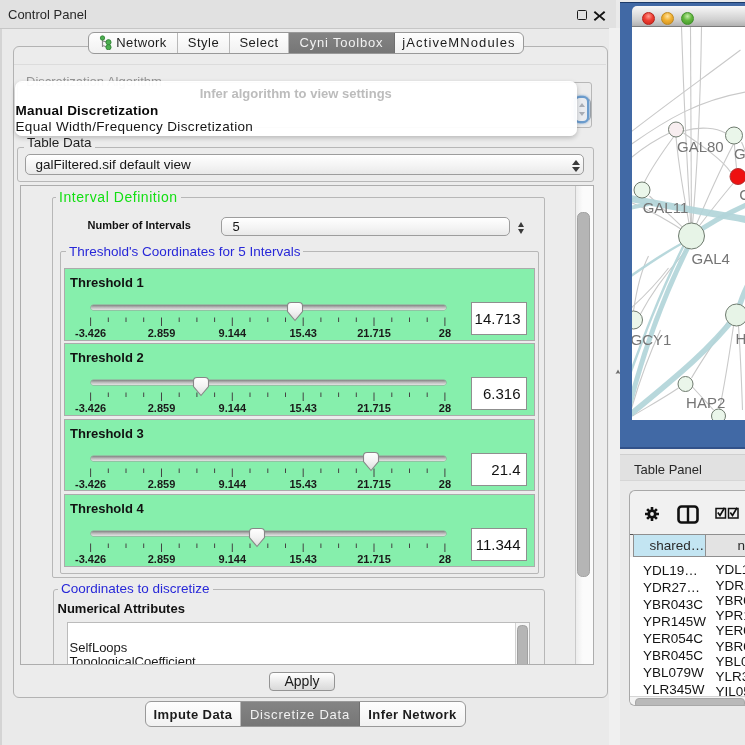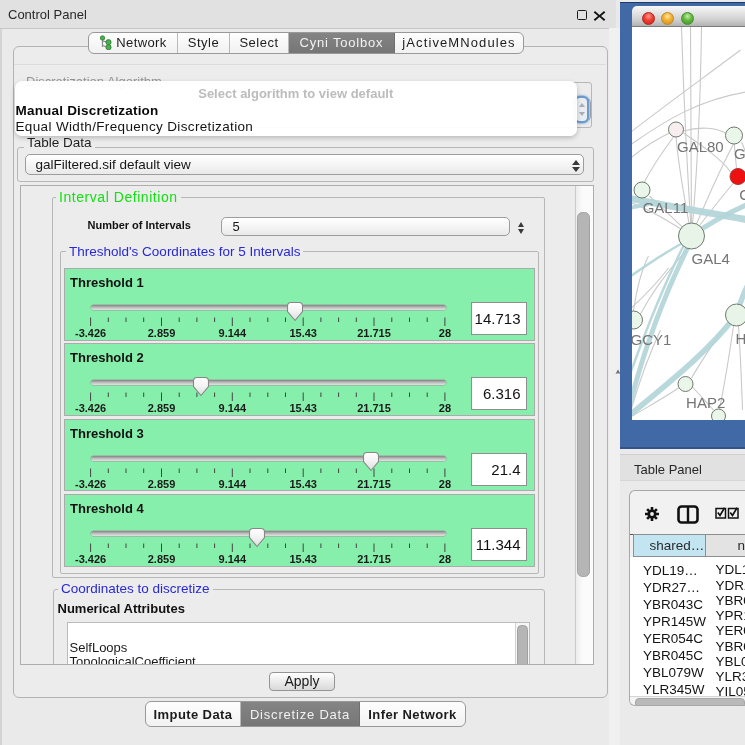--- a/index.html
+++ b/index.html
@@ -286,21 +286,21 @@
 
 <div class="abs" style="left:269px;top:671.5px;width:66px;height:19.5px;border:1px solid #949494;border-radius:4px;background:linear-gradient(#ffffff,#e9e9e9 55%,#d9d9d9);box-sizing:border-box;display:flex;align-items:center;justify-content:center;font-size:14px;color:#1a1a1a;">Apply</div>
 
 <div class="seg" style="left:145px;top:701px;width:321px;height:26px;">
  <div style="width:95px;font-weight:bold;letter-spacing:0.4px;">Impute Data</div>
  <div class="dark" style="width:119px;letter-spacing:0.8px;">Discretize Data</div>
  <div style="width:105px;font-weight:bold;letter-spacing:0.4px;">Infer Network</div>
 </div>
 
 <div class="abs" style="left:15px;top:80.5px;width:561.5px;height:55.5px;background:rgba(255,255,255,0.955);border-radius:7px;box-shadow:0 2px 5px rgba(0,0,0,0.22);"></div>
-<div class="abs" style="left:15px;top:86px;width:561.5px;height:16px;text-align:center;font-size:13px;font-weight:bold;color:#bcbcbc;">Select algorithm to view default</div>
+<div class="abs" style="left:15px;top:86px;width:561.5px;height:16px;text-align:center;font-size:13px;font-weight:bold;color:#bcbcbc;">Infer algorithm to view settings</div>
 <div class="abs" style="left:15.5px;top:102.5px;font-size:13.5px;font-weight:bold;color:#0a0a0a;letter-spacing:0.2px;">Manual Discretization</div>
 <div class="abs" style="left:15.5px;top:119px;font-size:13.5px;color:#141414;letter-spacing:0.35px;">Equal Width/Frequency Discretization</div>
 
 <div class="abs" style="left:608.5px;top:28px;width:11.5px;height:717px;background:#f0f0f0;"></div>
 <svg class="abs" style="left:614.5px;top:368.5px;" width="6" height="8" viewBox="0 0 6 8">
       <path d="M0.5 5 L3 0.5 L5.5 5 Q3 3.6 0.5 5 Z" fill="#555" opacity="0.85"></path>
     </svg>
 
 <div class="abs" style="left:620px;top:1.5px;width:125px;height:447.5px;background:#4169a5;border-top:1.5px solid #1c3a68;box-sizing:border-box;"></div>
 <div class="abs" style="left:620px;top:447px;width:125px;height:2px;background:#32528a;"></div>

